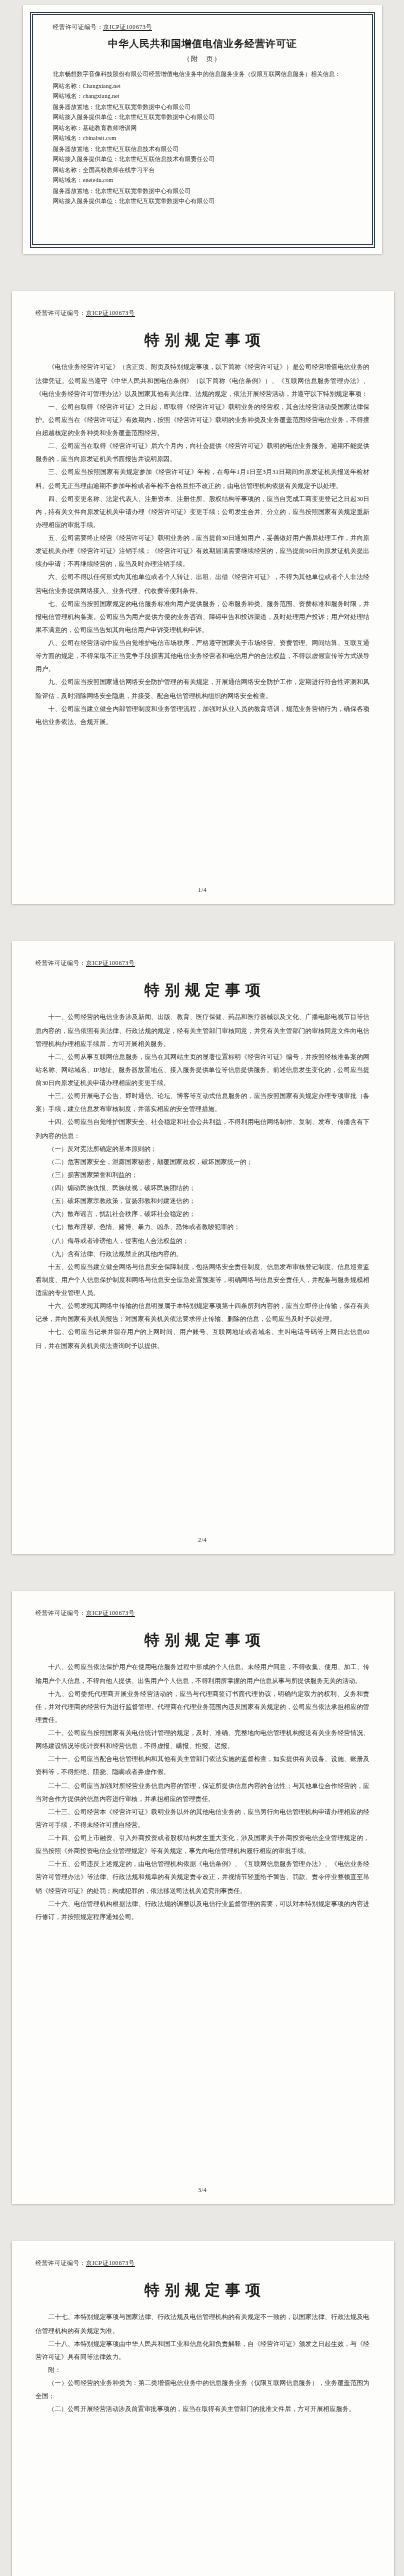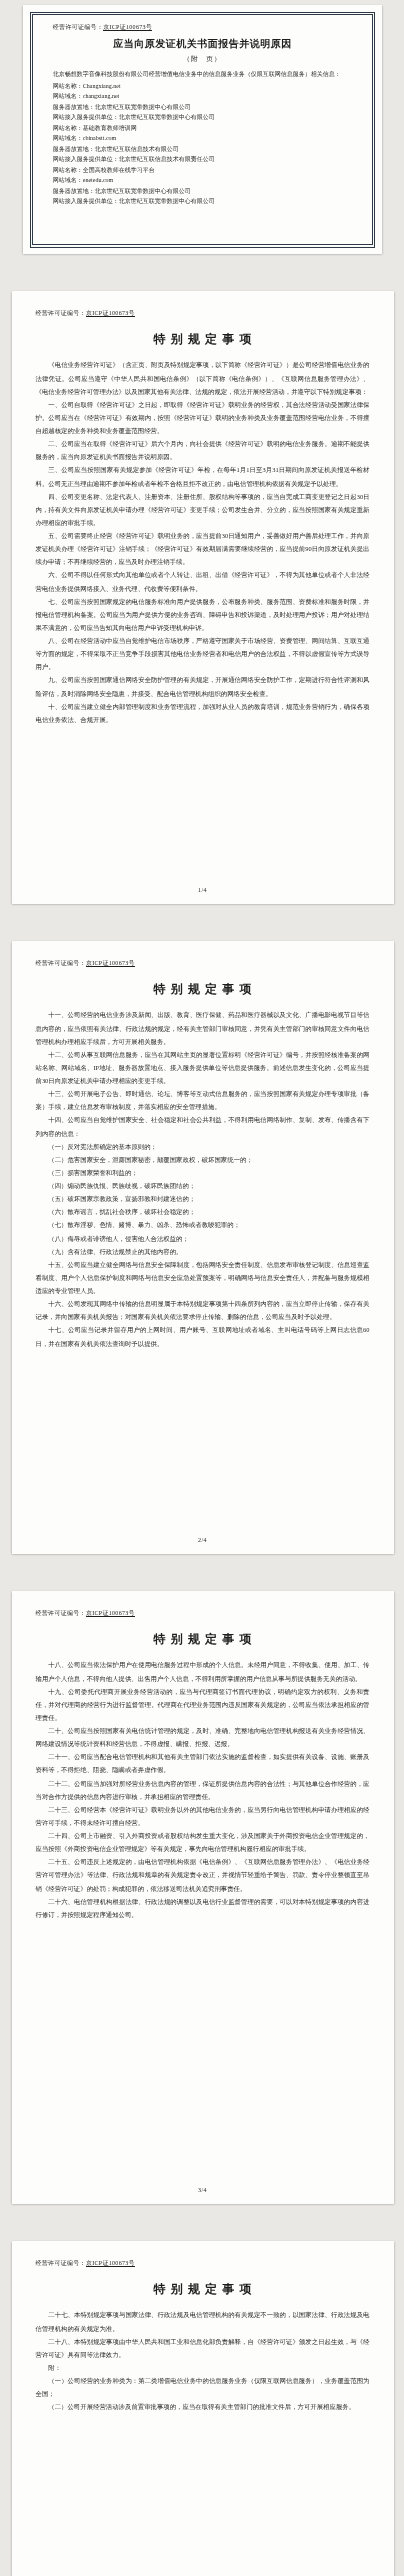--- a/index.html
+++ b/index.html
@@ -26,34 +26,34 @@
   .cert-inner{border:1.5px solid var(--frame);height:100%;box-sizing:border-box;padding:7.2px 19.6px 5.2px;overflow:hidden;}
   .lic-line{font-size:6px;letter-spacing:0.3px;}
   .lic-line .num{border-bottom:0.5px solid currentColor;padding-bottom:0.5px;}
   .cert-title{text-align:center;font-weight:bold;font-size:10px;margin-top:5.2px;letter-spacing:0.5px;}
   .cert-sub{text-align:center;font-size:6.7px;margin:4.1px 0 5.2px;letter-spacing:1px;}
   .cert-intro{font-size:6px;line-height:1.75;margin:0 0 1px;text-align:justify;}
   .entry{font-size:6px;line-height:1.75;text-align:justify;}
 
   
   .prov{width:382px;height:613px;box-sizing:border-box;position:relative;padding:17.5px 24px;}
-  .prov .ptitle{text-align:center;font-size:12px;font-weight:bold;letter-spacing:5.2px;text-indent:5.2px;margin:13.4px 0 10.3px;}
+  .prov .ptitle{text-align:center;font-size:15px;font-weight:bold;letter-spacing:5.2px;text-indent:5.2px;margin:13.4px 0 10.3px;}
   .pbody p{margin:0;font-size:6.4px;line-height:2.05;text-align:justify;text-indent:2em;}
   .pnum{position:absolute;left:0;right:0;bottom:11.3px;text-align:center;font-size:6px;letter-spacing:0.5px;}
 </style>
 </head>
 <body>
 
 <div class="stack">
 
   <div class="sheet cert">
     <div class="cert-outer">
       <div class="cert-inner">
         <div class="lic-line"><span>经营许可证编号：</span><span class="num">京ICP证100673号</span></div>
-        <div class="cert-title">应当向原发证机关书面报告并说明原因</div>
+        <div class="cert-title">中华人民共和国增值电信业务经营许可证</div>
         <div class="cert-sub">（附　页）</div>
         <p class="cert-intro">北京畅想数字音像科技股份有限公司经营增值电信业务中的信息服务业务（仅限互联网信息服务）相关信息：</p>
         <div>
 
             <div class="entry"><span>网站名称：</span><span>Changxiang.net</span></div>
 
             <div class="entry"><span>网站域名：</span><span>changxiang.net</span></div>
 
             <div class="entry"><span>服务器放置地：</span><span>北京世纪互联宽带数据中心有限公司</span></div>
 

